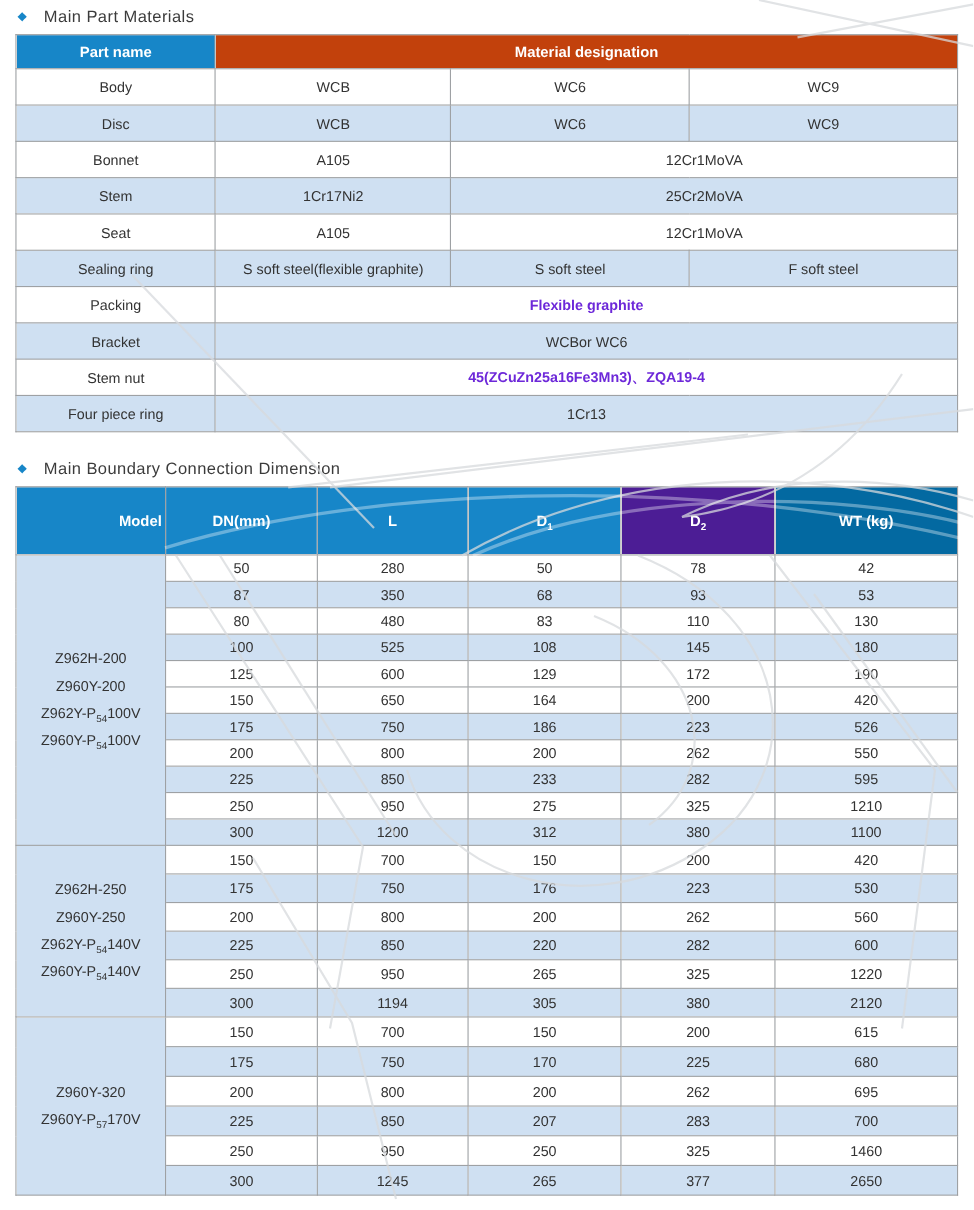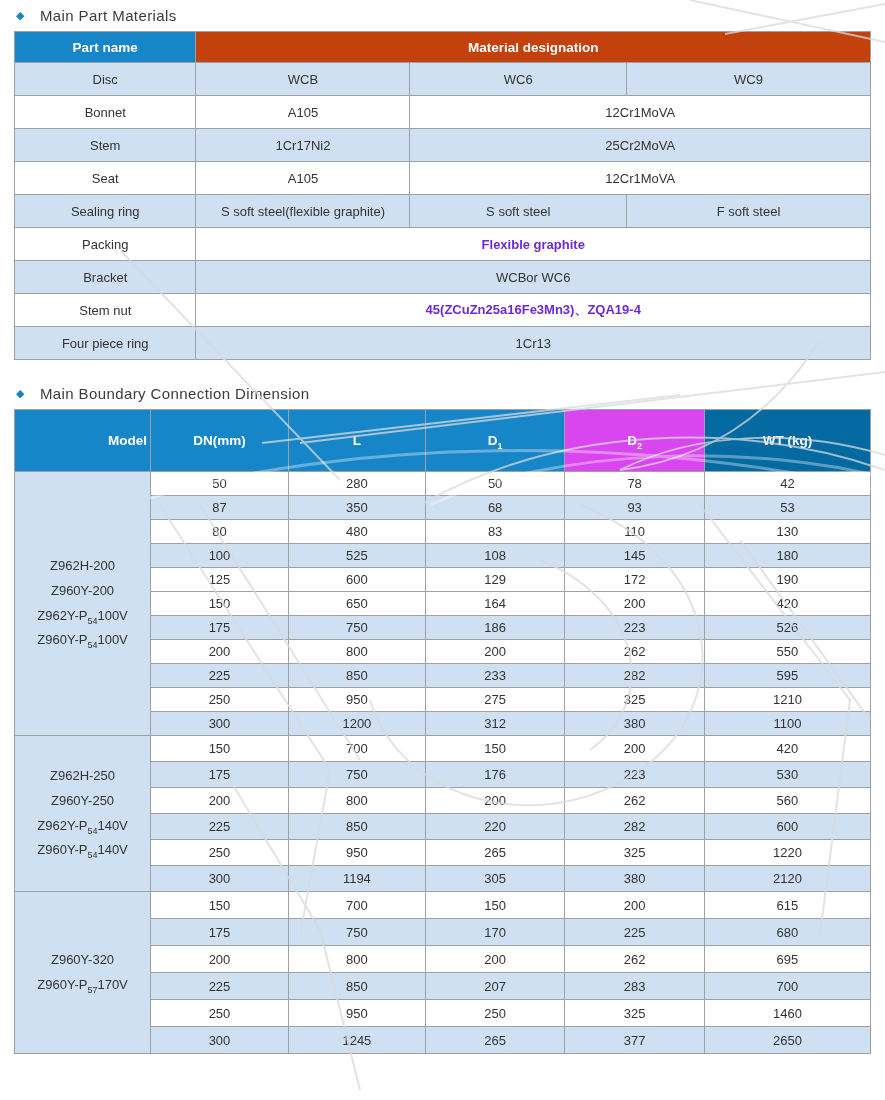--- a/index.html
+++ b/index.html
@@ -61,20 +61,26 @@
         <col style="width:25.3%">
         <col style="width:28.5%">
     </colgroup>
     <thead>
       <tr>
         <th style="background:#1786c8;">Part name</th>
         <th style="background:#c2410c;" colspan="3">Material designation</th>
       </tr>
     </thead>
     <tbody>
+        <tr>
+          <td>Body</td>
+          <td>WCB</td>
+          <td>WC6</td>
+          <td>WC9</td>
+        </tr>
         <tr class="shade">
           <td>Disc</td>
           <td>WCB</td>
           <td>WC6</td>
           <td>WC9</td>
         </tr>
         <tr>
           <td>Bonnet</td>
           <td>A105</td>
           <td colspan="2">12Cr1MoVA</td>
@@ -127,21 +133,21 @@
         <col style="width:16.3%">
         <col style="width:16.3%">
         <col style="width:19.4%">
     </colgroup>
     <thead>
       <tr>
           <th style="background: rgb(23, 134, 200); text-align: right;">Model</th>
           <th style="background: rgb(23, 134, 200);">DN(mm)</th>
           <th style="background: rgb(23, 134, 200);">L</th>
           <th style="background: rgb(23, 134, 200);">D<sub>1</sub></th>
-          <th style="background: #d946ef;">D<sub>2</sub></th>
+          <th style="background: #4c1d95;">D<sub>2</sub></th>
           <th style="background: #0369a1;">WT (kg)</th>
         </tr>
     </thead>
     <tbody>
         <tr class="g0">
           <td rowspan="11" class="model-cell">
             <div>Z962H-200</div>
             <div>Z960Y-200</div>
             <div>Z962Y-P<sub>54</sub>100V</div>
             <div>Z960Y-P<sub>54</sub>100V</div>

